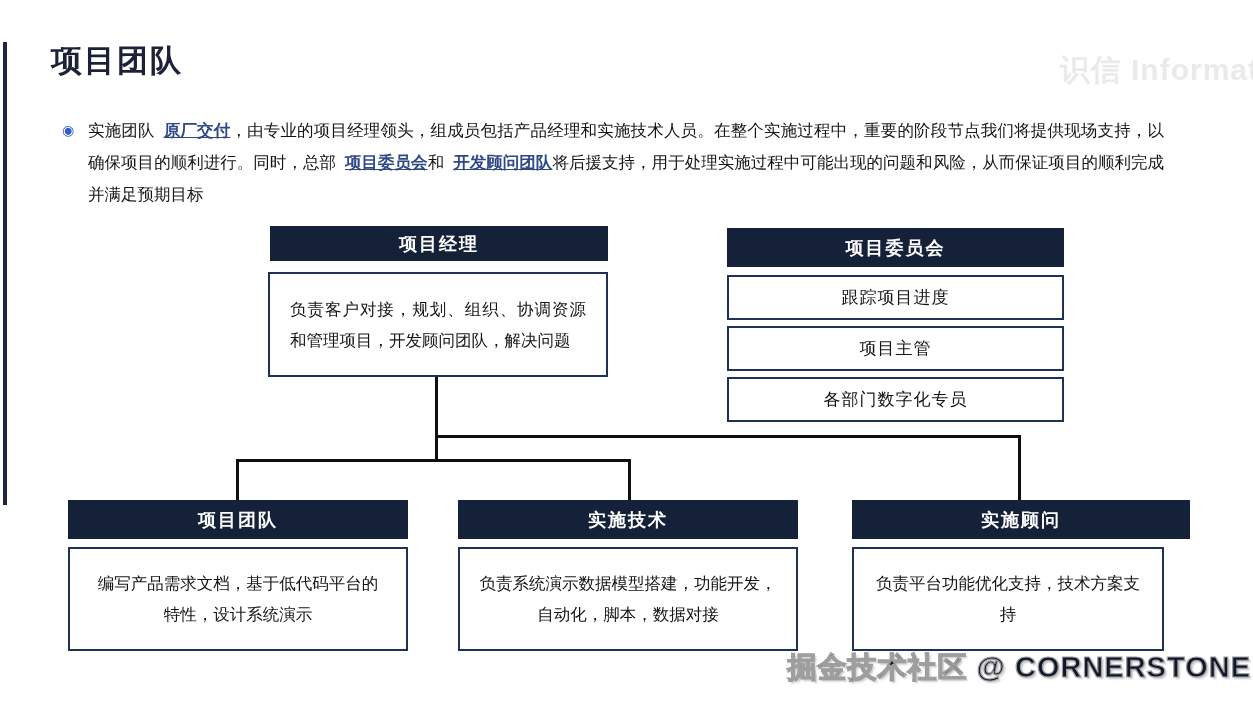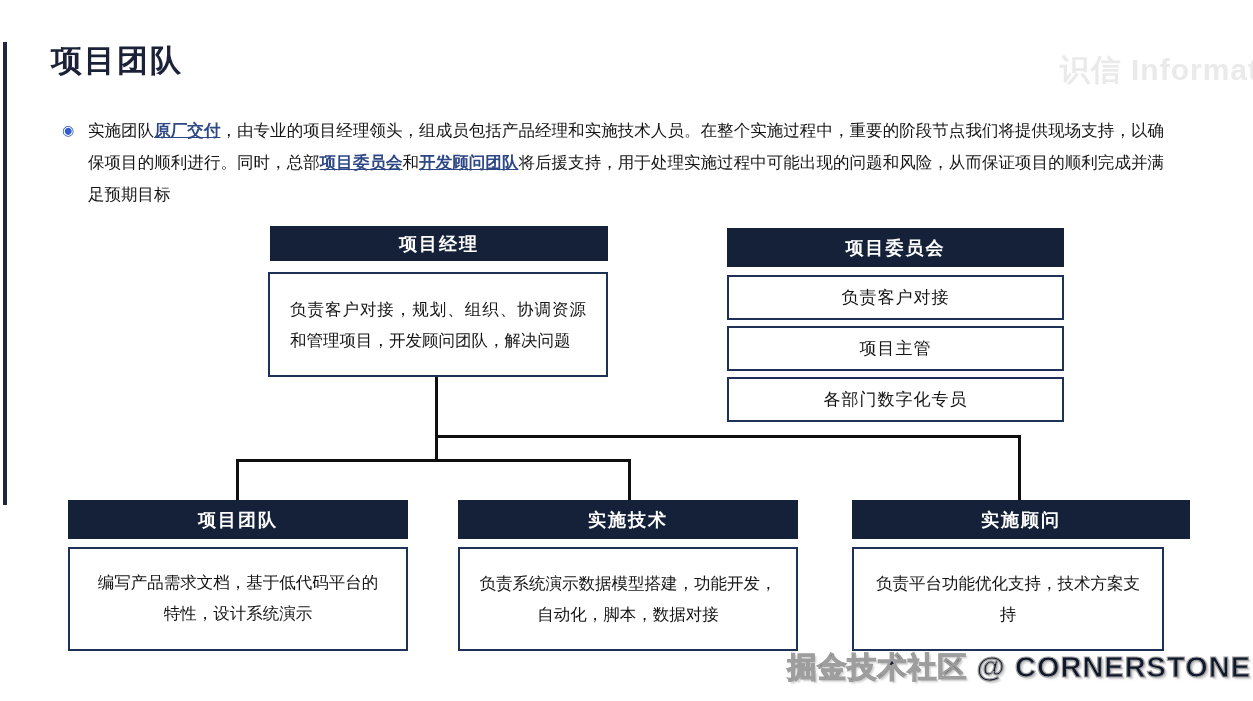--- a/index.html
+++ b/index.html
@@ -17,38 +17,38 @@
     position:absolute;right:-6px;top:50px;
     font-size:30px;font-weight:bold;color:#eaeaea;white-space:nowrap;letter-spacing:1px;
   }
   .bullet{
     position:absolute;left:62px;top:121px;font-size:14px;color:#2f5ccc;line-height:18px;
   }
   .intro{
     position:absolute;left:88px;top:114px;width:1076px;margin:0;
     font-size:16.5px;line-height:32px;text-align:justify;color:#151515;
   }
-  .intro .em{color:#2e4886;font-weight:bold;text-decoration:underline;}
+  .intro .em{color:#2e4886;font-weight:bold;text-decoration:underline;margin-left:9px;}
   .hdr{
     position:absolute;background:#142138;color:#ffffff;font-weight:bold;font-size:18px;
     display:flex;align-items:center;justify-content:center;letter-spacing:2px;
   }
   .hdr-pm{left:270px;top:226px;width:338px;height:35px;}
   .hdr-committee{left:727px;top:228px;width:337px;height:39px;}
   .hdr-product{left:68px;top:500px;width:340px;height:39px;}
   .hdr-tech{left:458px;top:500px;width:340px;height:39px;}
   .hdr-consult{left:852px;top:500px;width:338px;height:39px;}
   .desc{
     position:absolute;background:#ffffff;border:2px solid #1e3257;box-sizing:border-box;
     display:flex;align-items:center;font-size:16.5px;line-height:31px;color:#141414;
   }
   .desc>div{width:100%;}
   .desc-pm{left:268px;top:272px;width:340px;height:105px;padding:0 20px;}
   .desc-pm>div{text-align:justify;}
-  .desc-product{left:68px;top:547px;width:340px;height:104px;padding:0 22px;font-family:Liberation Mono, monospace;}
+  .desc-product{left:68px;top:547px;width:340px;height:104px;padding:0 22px;}
   .desc-tech{left:458px;top:547px;width:340px;height:104px;padding:0 17px;}
   .desc-consult{left:852px;top:547px;width:312px;height:104px;padding:16px 22px;}
   .desc-product>div,.desc-tech>div,.desc-consult>div{text-align:center;}
   .member{
     position:absolute;left:727px;width:337px;height:45px;background:#ffffff;
     border:2px solid #1e3257;box-sizing:border-box;
     display:flex;align-items:center;justify-content:center;
     font-size:17px;color:#141414;letter-spacing:1px;
   }
   .member-0{top:275px;}
@@ -87,21 +87,21 @@
 <div class="line line-h2"></div>
 <div class="line line-v3"></div>
 <div class="line line-v4"></div>
 
 <div class="hdr hdr-pm">项目经理</div>
 <div class="desc desc-pm">
   <div>负责客户对接，规划、组织、协调资源和管理项目，开发顾问团队，解决问题</div>
 </div>
 
 <div class="hdr hdr-committee">项目委员会</div>
-<div class="member member-0">负责客户对接</div>
+<div class="member member-0">跟踪项目进度</div>
 <div class="member member-1">项目主管</div>
 <div class="member member-2">各部门数字化专员</div>
 
 <div class="hdr hdr-product">项目团队</div>
 <div class="desc desc-product">
   <div>编写产品需求文档，基于低代码平台的特性，设计系统演示</div>
 </div>
 
 <div class="hdr hdr-tech">实施技术</div>
 <div class="desc desc-tech">

